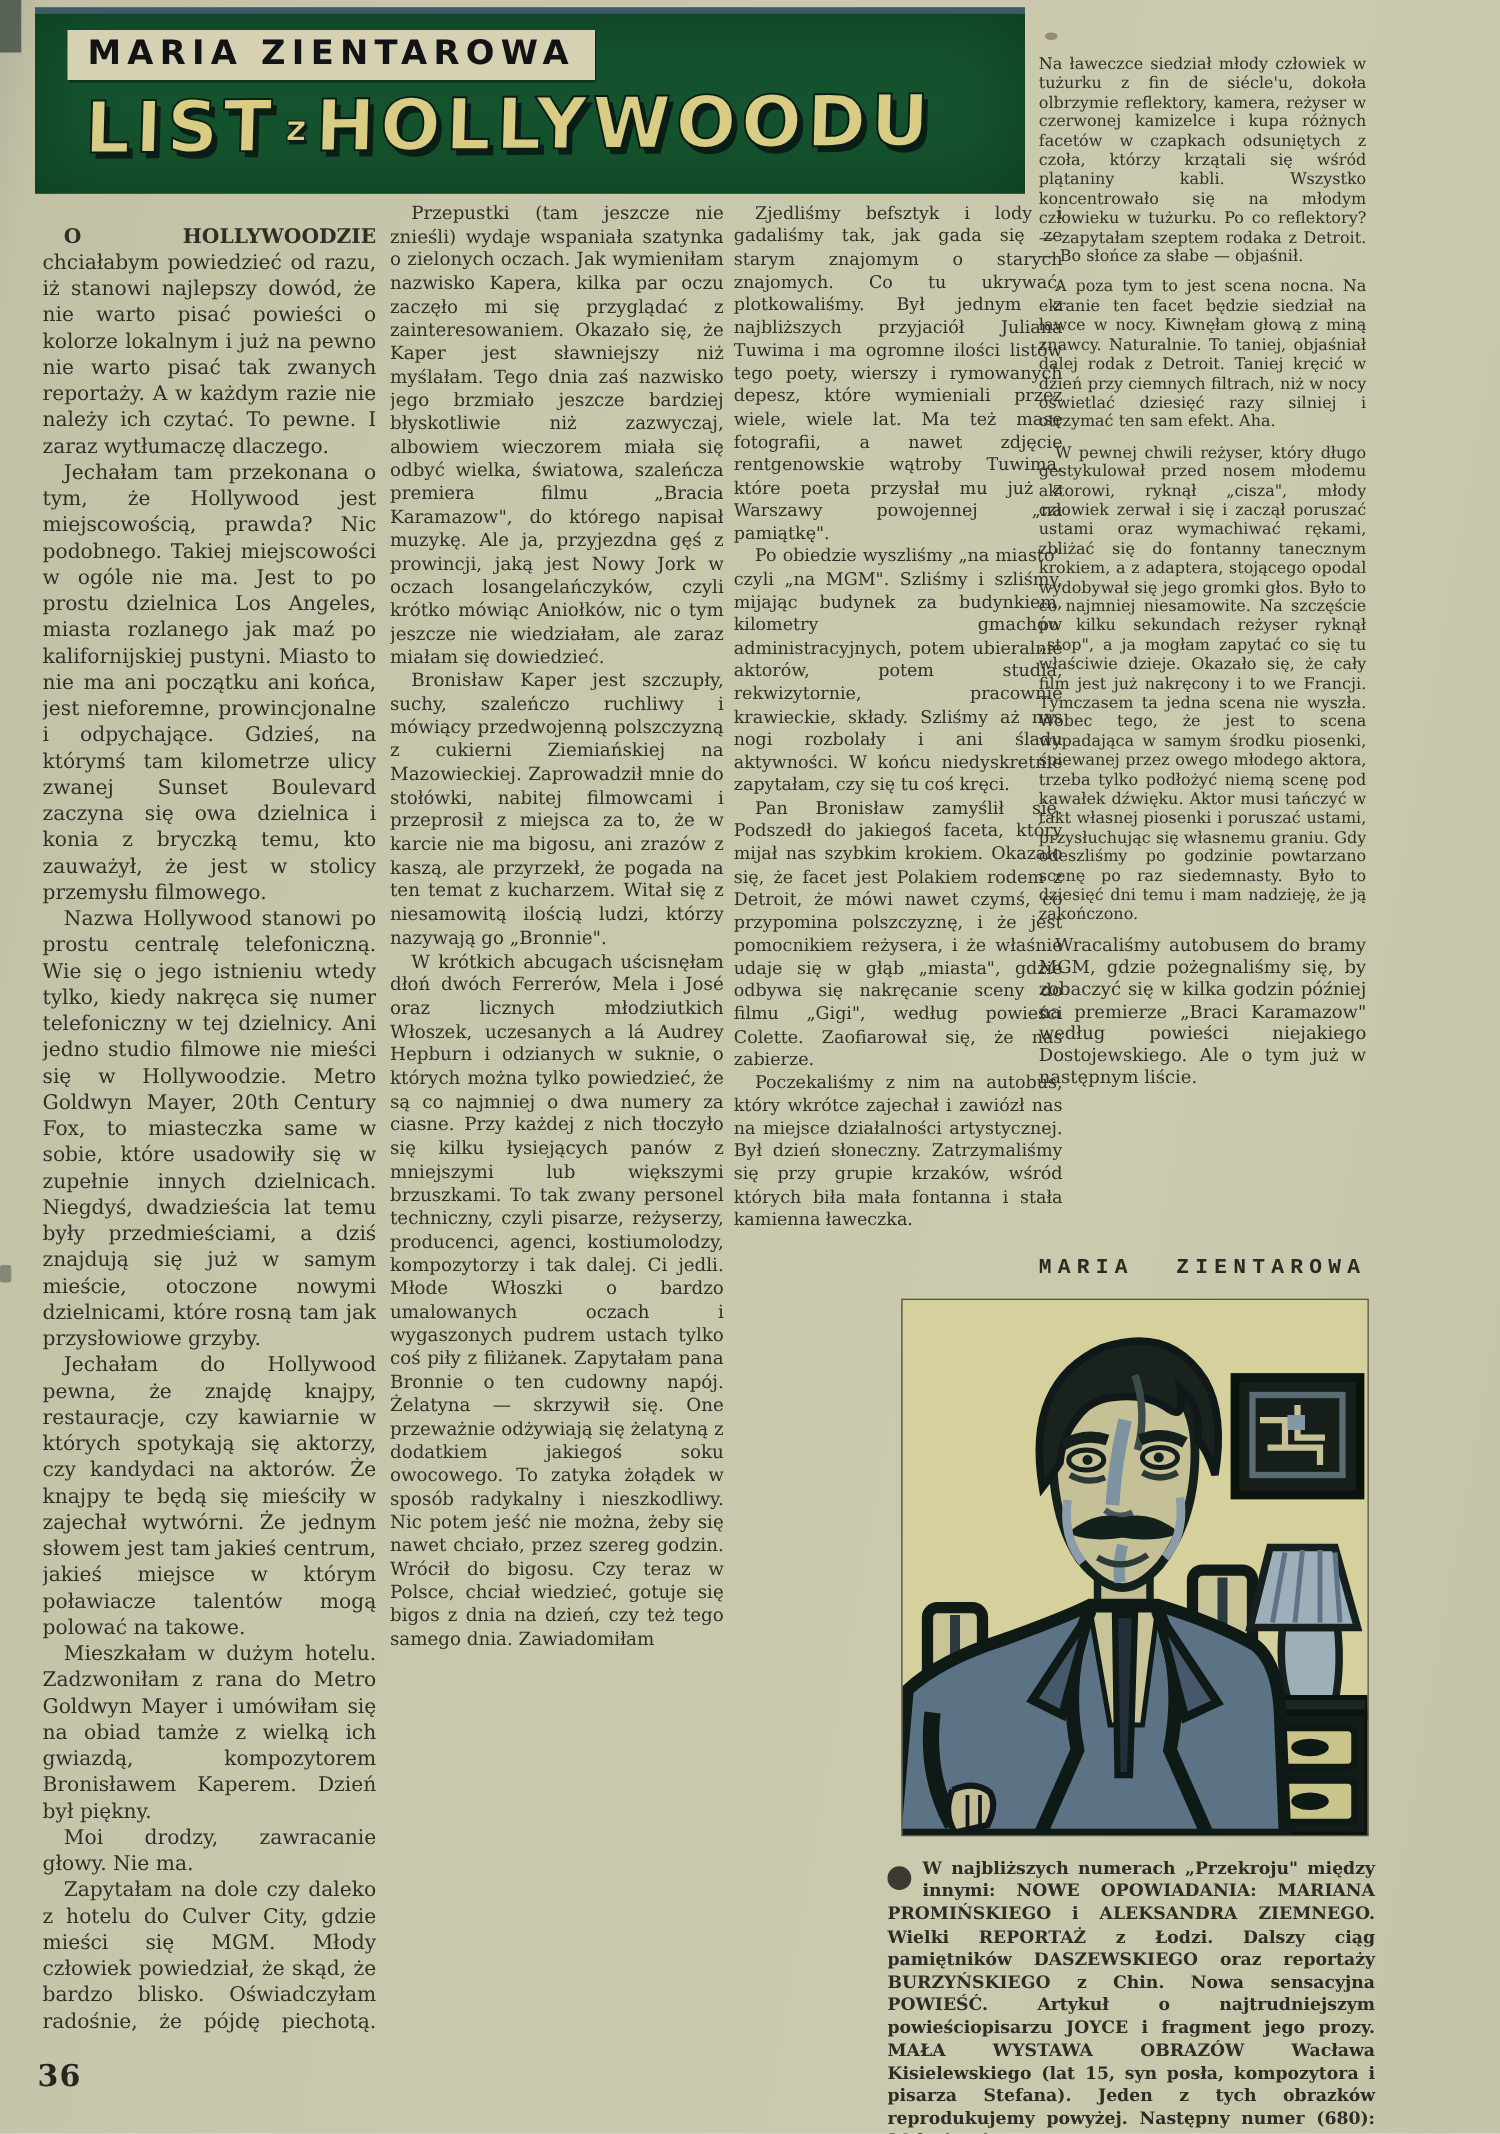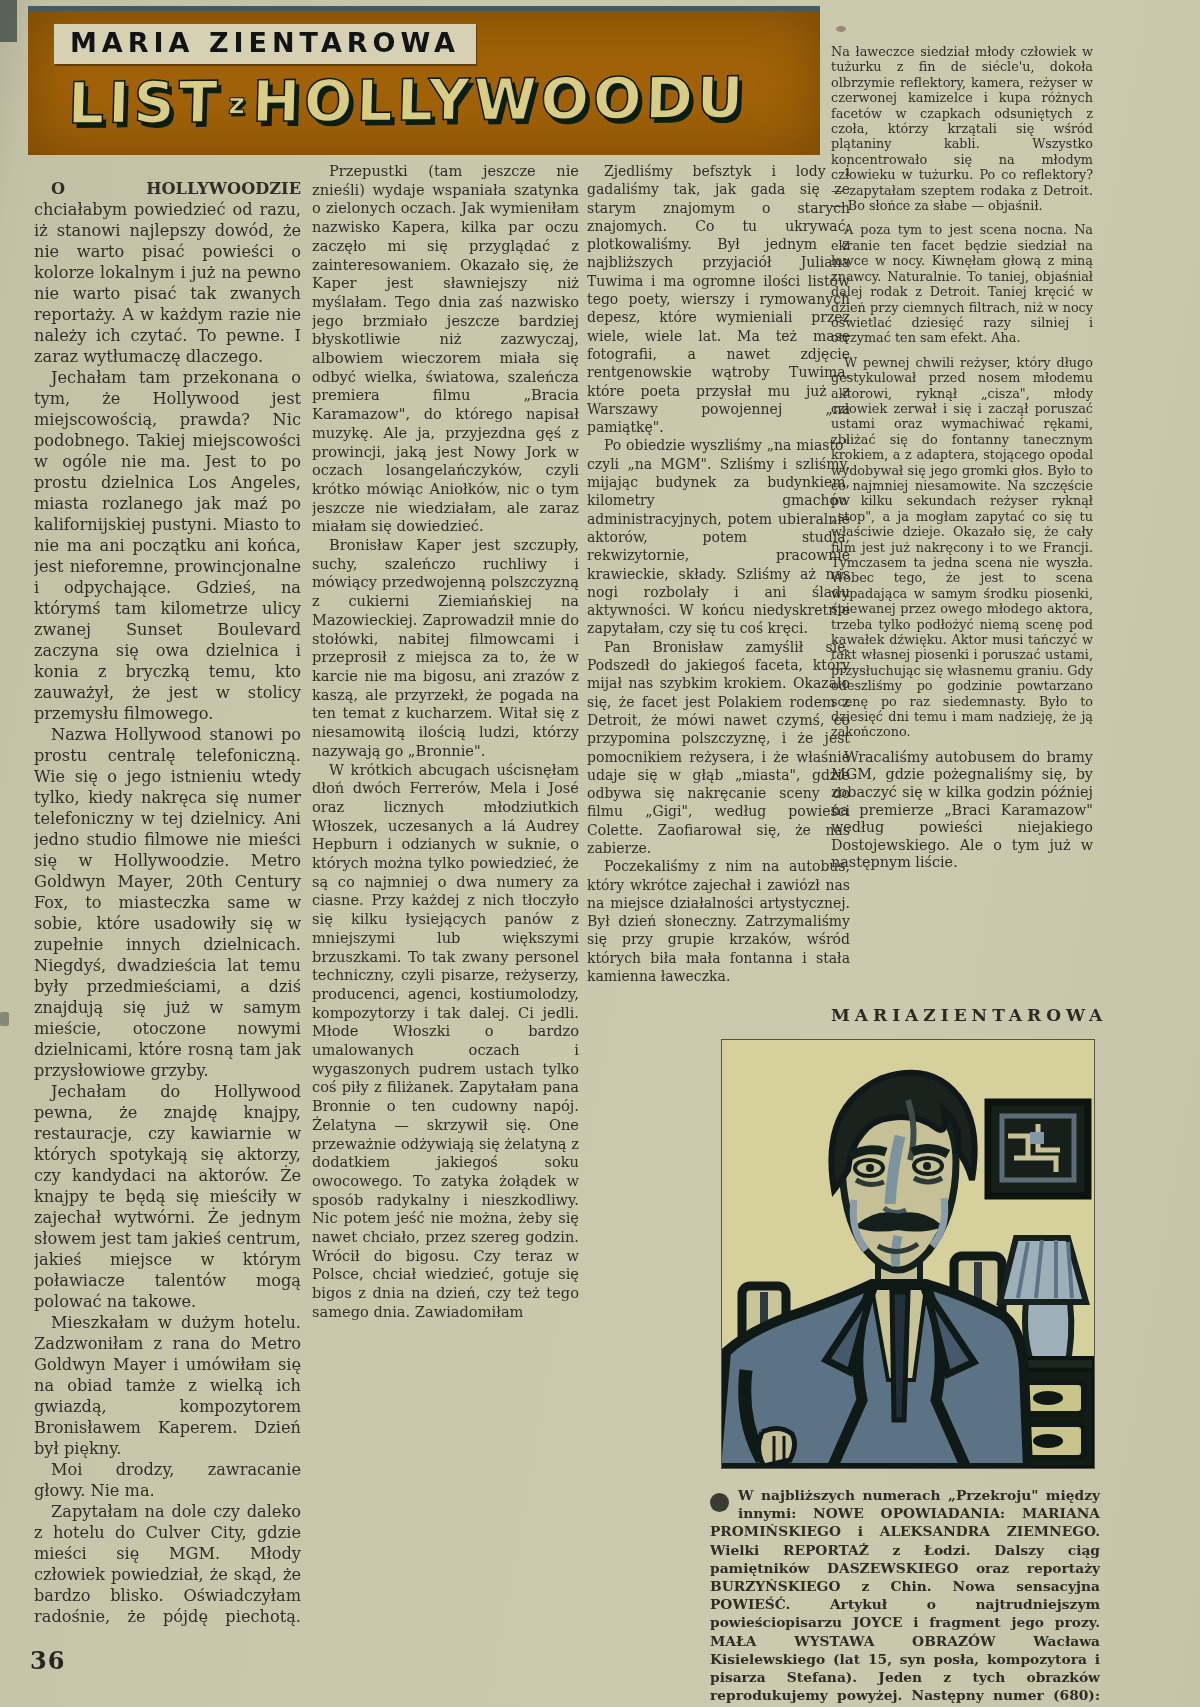--- a/index.html
+++ b/index.html
@@ -7,21 +7,21 @@
     width:1200px;height:1707px;position:relative;overflow:hidden;
     background:linear-gradient(100deg,#b3b198 0%,#c3c1a5 3%,#c9c7ab 30%,#cbc9ae 70%,#c6c4a8 100%);
     font-family:"DejaVu Serif", serif;color:#2f2f28;
   }
   .corner-mark{position:absolute;left:0;top:0;width:17px;height:42px;background:#49534b;opacity:.85;}
   .edge-speck{position:absolute;width:9px;height:14px;background:#6a6f62;opacity:.7;border-radius:2px;}
 
   
   .header-box{
     position:absolute;left:28px;top:6px;width:792px;height:144px;
-    background:#a16207;border-top:5px solid #3e5c66;
+    background:#14532d;border-top:5px solid #3e5c66;
     box-shadow:inset 0 0 60px rgba(0,0,0,.28);
   }
   .author-strip{
     position:absolute;left:26px;top:13px;background:#d7d1b3;
     padding:3px 16px 6px 16px;box-shadow:1px 2px 0 rgba(0,0,0,.35);
   }
   .author-strip span{
     font-family:"DejaVu Sans", sans-serif;font-weight:bold;font-size:27px;
     letter-spacing:5px;color:#111315;white-space:nowrap;
   }
@@ -50,21 +50,21 @@
   #col3{left:587px;top:162px;width:263px;height:864px;font-size:14px;line-height:18.3px;}
   #col4{left:831px;top:44px;width:262px;height:958px;font-size:12.8px;line-height:15.4px;}
   #col4 p{margin:0 0 9px 0;text-indent:13px;}
   #col4 p.noindent{text-indent:0;}
   #col4 p.last{font-size:14.4px;line-height:17.6px;}
 
   
   .signature{
     position:absolute;left:831px;top:1005px;width:262px;
     display:flex;justify-content:space-between;
-    font-weight:bold;font-size:17px;letter-spacing:5px;color:#2b2b24;
+    font-weight:bold;font-size:17px;letter-spacing:5px;color:#2b2b24;font-family:Liberation Mono, monospace;
   }
 
   
   .illustration{
     position:absolute;left:722px;top:1040px;width:372px;height:428px;
     outline:1px solid #55554a;box-shadow:0 0 0 1px rgba(40,40,30,.2);
   }
   .illustration svg{display:block;width:100%;height:100%;}
 
   

